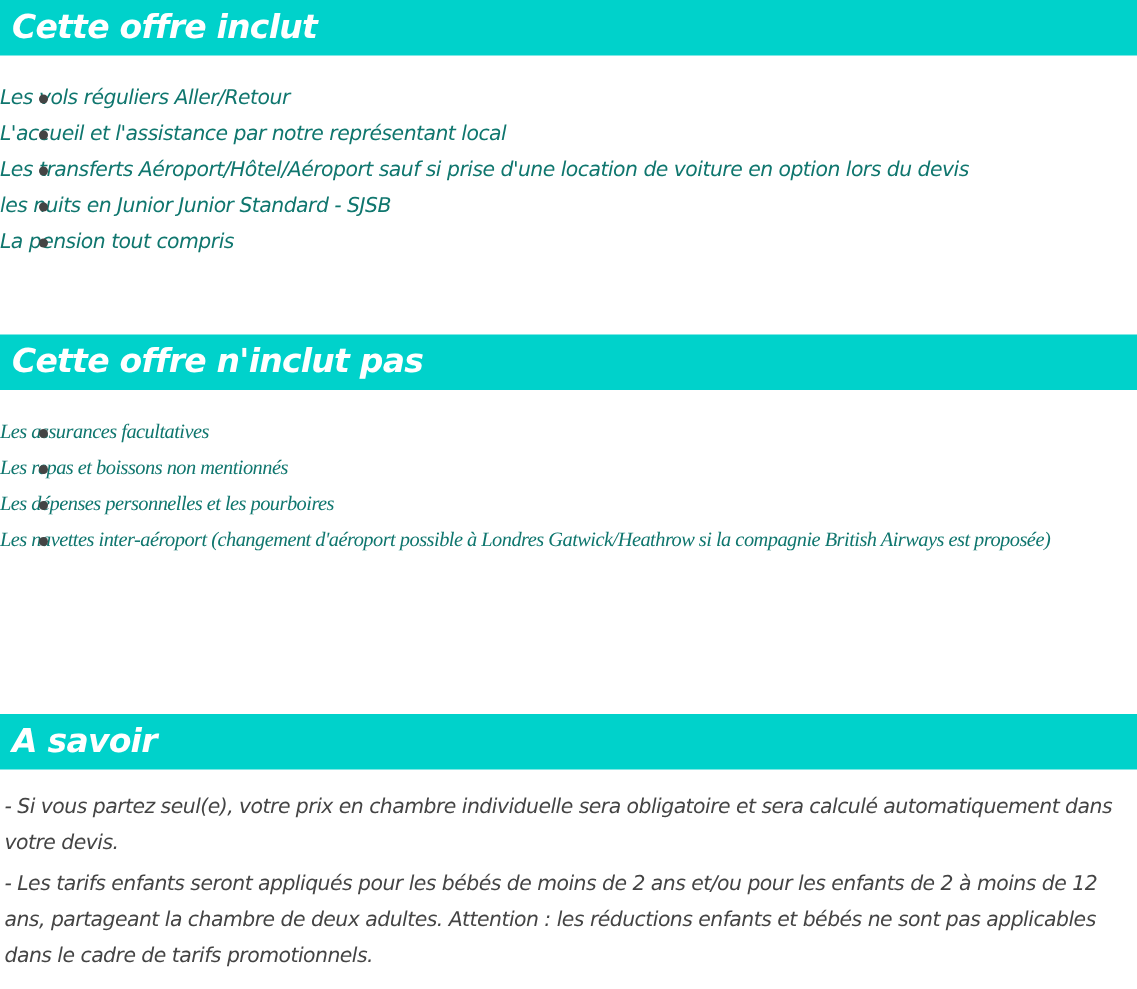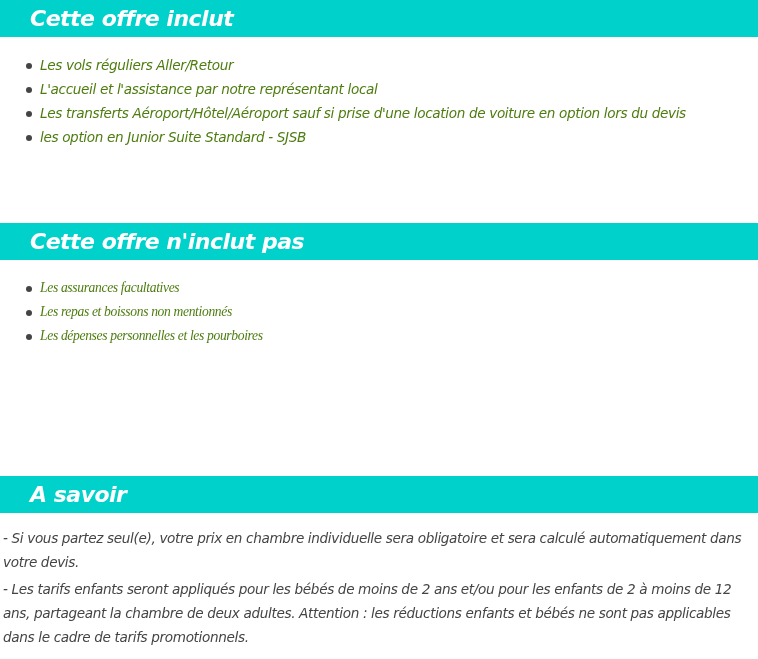--- a/index.html
+++ b/index.html
@@ -20,42 +20,41 @@
       left: 0;
       width: 758px;
       height: 37px;
       background: #00d2cb;
       color: #ffffff;
       font-style: italic;
       font-weight: bold;
       font-size: 22px;
       line-height: 37px;
       box-sizing: border-box;
-      padding-left: 30px;
+      padding-left: 8px;
       letter-spacing: -0.5px;
     }
     .h1 { top: 0; }
     .h2 { top: 223px; }
     .h3 { top: 476px; }
 
     ul.bullets {
       position: absolute;
       left: 0;
       margin: 0;
       padding: 0;
       list-style: none;
       width: 740px;
     }
     ul.bullets li {
       position: relative;
-      padding-left: 40px;
       font-style: italic;
       font-size: 13.6px;
       line-height: 24px;
-      color: #4d7c0f;
+      color: #0f766e;
       letter-spacing: -0.35px;
     }
     ul.bullets li::before {
       content: "";
       position: absolute;
       left: 26px;
       top: 10px;
       width: 6px;
       height: 6px;
       border-radius: 50%;
@@ -78,27 +77,29 @@
     .note p { margin: 3px; }
   </style>
 </head>
 <body>
 
 <div class="section-header h1">Cette offre inclut</div>
 <ul class="bullets l1">
   <li>Les vols réguliers Aller/Retour</li>
   <li>L'accueil et l'assistance par notre représentant local</li>
   <li>Les transferts Aéroport/Hôtel/Aéroport sauf si prise d'une location de voiture en option lors du devis</li>
-  <li>les option en Junior Suite Standard - SJSB</li>
+  <li>les nuits en Junior Junior Standard - SJSB</li>
+  <li>La pension tout compris</li>
 </ul>
 
 <div class="section-header h2">Cette offre n'inclut pas</div>
 <ul class="bullets l2">
   <li>Les assurances facultatives</li>
   <li>Les repas et boissons non mentionnés</li>
   <li>Les dépenses personnelles et les pourboires</li>
+  <li>Les navettes inter-aéroport (changement d'aéroport possible à Londres Gatwick/Heathrow si la compagnie British Airways est proposée)</li>
 </ul>
 
 <div class="section-header h3">A savoir</div>
 <div class="note">
   <p>- Si vous partez seul(e), votre prix en chambre individuelle sera obligatoire et sera calculé automatiquement dans votre devis.</p>
   <p>- Les tarifs enfants seront appliqués pour les bébés de moins de 2 ans et/ou pour les enfants de 2 à moins de 12 ans, partageant la chambre de deux adultes. Attention : les réductions enfants et bébés ne sont pas applicables dans le cadre de tarifs promotionnels.</p>
 </div>
 
 </body></html>

